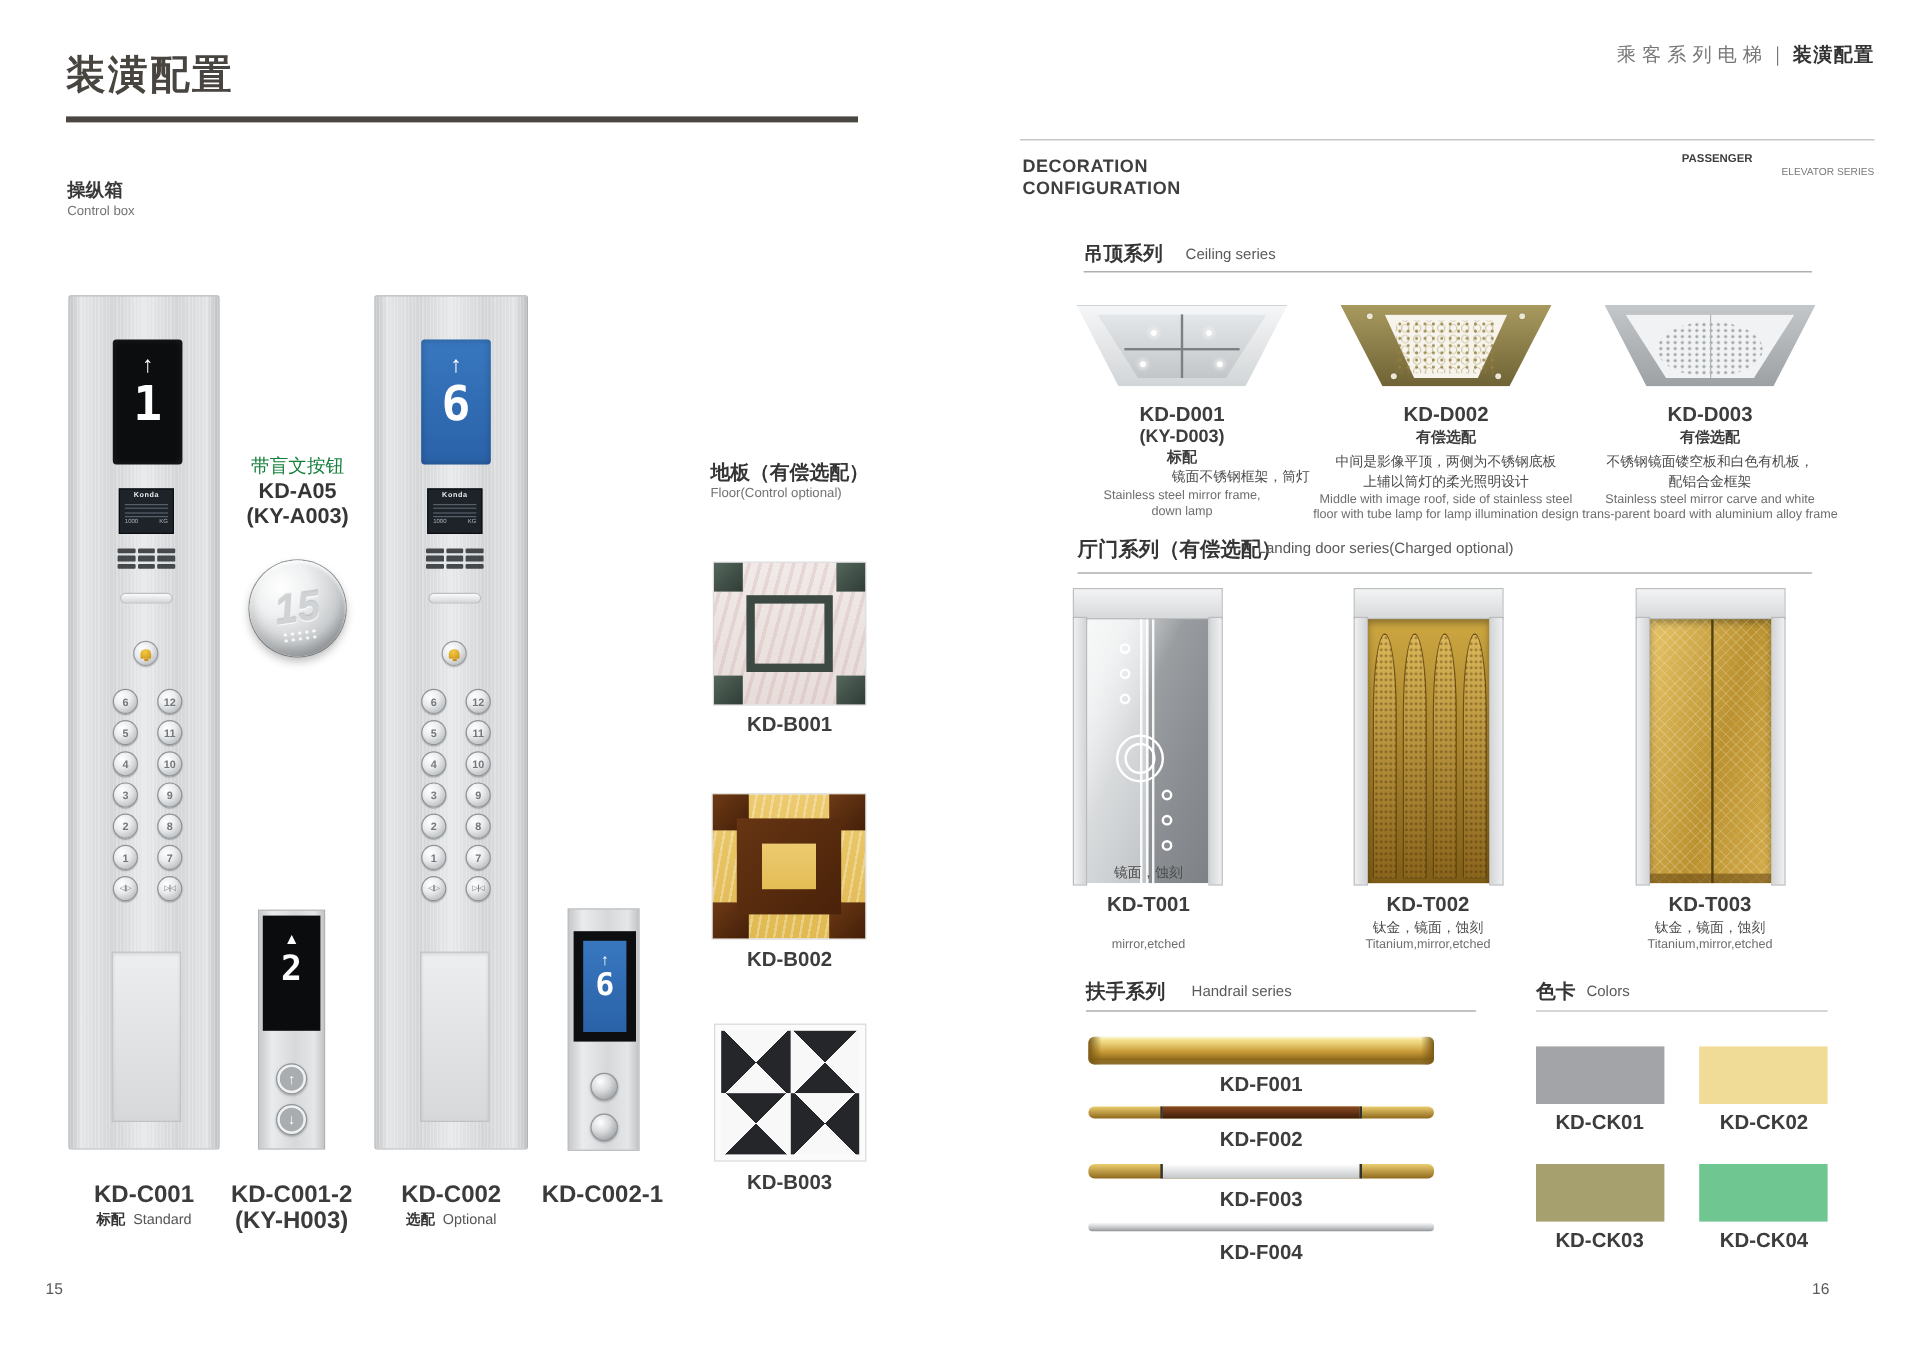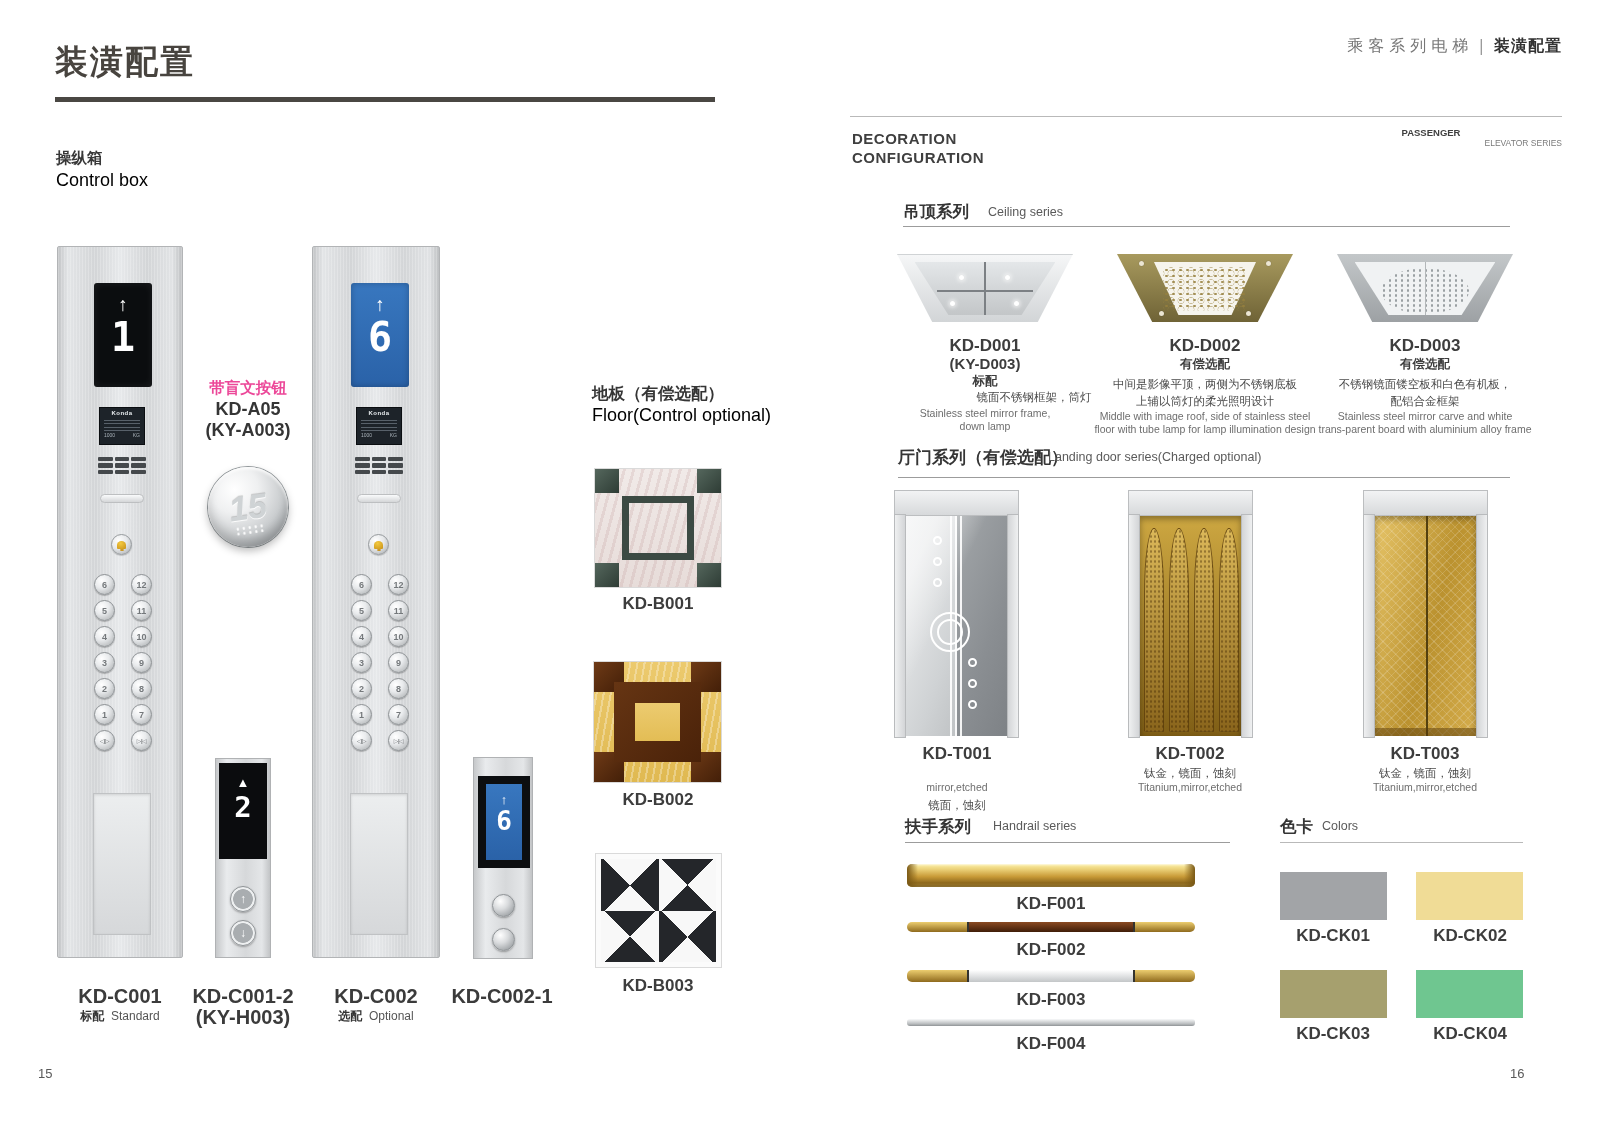--- a/index.html
+++ b/index.html
@@ -6,21 +6,21 @@
 html,body{background:#fff}
 body{font-family:"Liberation Sans","DejaVu Sans",sans-serif;color:#3e3e3e}
 .sheet{position:relative;width:1600px;height:1131px;background:#fff;overflow:hidden}
 .abs{position:absolute}
 i{font-style:normal}
 
 
 .title-cn{font-size:33px;font-weight:bold;color:#48443f;letter-spacing:2px}
 .title-en{font-size:28px;font-weight:bold;color:#48443f}
 .h-cn{font-size:15.5px;font-weight:bold;color:#383838}
-.sub-en{font-size:18px;color:#000000}
+.sub-en{font-size:11px;color:#737373}
 .sec-cn{font-size:16.5px;font-weight:bold;color:#353535}
 .sec-en{font-size:12.5px;color:#5a5a5a}
 .rule{background:#9c9c9c;height:1px}
 .cap{font-size:17px;font-weight:bold;color:#3d3d3d;text-align:center}
 .capsm-cn{font-size:11.5px;color:#4a4a4a;text-align:center}
 .capsm-en{font-size:10.5px;color:#6e6e6e;text-align:center}
 .tagline{font-size:12.5px;font-weight:bold;color:#3d3d3d;text-align:center}
 .pname{font-size:20px;font-weight:bold;color:#3b3b3b;text-align:center}
 .psub{font-size:12px;color:#555;text-align:center}
 .psub b{color:#333}
@@ -63,21 +63,21 @@
 .h2-screen .disp-num{font-size:26px;margin-top:2px}
 .h2-btn{position:absolute;width:23px;height:23px;border-radius:50%;background:radial-gradient(circle at 35% 30%,#fff,#d9dbdd 40%,#9fa3a6 82%,#e4e6e8);border:1px solid #8f9396;box-shadow:0 1px 2px rgba(0,0,0,.3)}
 
 
 .bigbtn{position:absolute;left:208px;top:467px;width:80px;height:80px;border-radius:50%;
  background:radial-gradient(circle at 33% 28%,#ffffff,#eff0f1 30%,#c9ccce 62%,#9da1a4 84%,#eceeef 100%);
  box-shadow:0 4px 8px rgba(0,0,0,.28),inset 0 -8px 10px rgba(0,0,0,.15),inset 0 2px 3px rgba(255,255,255,.9),0 0 0 1px #9aa0a3;
  display:flex;align-items:center;justify-content:center}
 .bigbtn .num{font-size:34px;font-weight:bold;font-style:italic;color:#cfd3d5;text-shadow:0 1px 0 rgba(255,255,255,.85),0 -1px 1px rgba(0,0,0,.18);transform:rotate(-8deg)}
 .braille-dots{position:absolute;left:27px;bottom:13px;width:30px;height:9px;background:radial-gradient(circle,rgba(255,255,255,.95) 1px,transparent 1.6px) 0 0/6px 5px;transform:rotate(-8deg)}
-.note-l1{font-size:15.5px;font-weight:bold;color:#ec4899;text-align:center}
+.note-l1{font-size:15.5px;font-weight:normal;color:#15803d;text-align:center}
 .note-l23{font-size:18px;font-weight:bold;color:#353535;text-align:center}
 
 
 .tile{position:absolute;border:1px solid #dadada}
 .t-b1{background:repeating-linear-gradient(105deg,rgba(190,150,150,.22) 0 3px,rgba(255,255,255,0) 3px 9px),linear-gradient(#f1eae8,#e7dcd9)}
 .b1c{position:absolute;width:24px;height:24px;background:linear-gradient(135deg,#55675d,#2e3c35)}
 .b1r{position:absolute;left:27px;top:27px;right:27px;bottom:27px;border:7px solid #3c4a43}
 .t-b2{background:repeating-linear-gradient(100deg,rgba(255,255,255,.3) 0 2px,rgba(255,255,255,0) 2px 7px),linear-gradient(#ecca6e,#e0b951)}
 .b2c{position:absolute;width:30px;height:30px;background:linear-gradient(135deg,#6e3a16,#431f08)}
 .b2r{position:absolute;left:20px;top:20px;right:20px;bottom:20px;background:linear-gradient(135deg,#663513,#4a2209)}
@@ -437,21 +437,21 @@
     <span class="jamb l"></span>
     <span class="jamb r"></span>
     <span class="opening t3">
       <i class="t3tex"></i>
       <i class="t3seam"></i>
       <i class="t3sill"></i>
     </span>
   </div>
 
   <div class="abs cap" style="left:877px;top:744px;width:160px">KD-T001</div>
-  <div class="abs capsm-cn" style="left:877px;top:798px;width:160px">镜面，蚀刻</div>
+  <div class="abs capsm-cn" style="left:877px;top:720px;width:160px">镜面，蚀刻</div>
   <div class="abs capsm-en" style="left:877px;top:781px;width:160px">mirror,etched</div>
   <div class="abs cap" style="left:1110px;top:744px;width:160px">KD-T002</div>
   <div class="abs capsm-cn" style="left:1110px;top:766px;width:160px">钛金，镜面，蚀刻</div>
   <div class="abs capsm-en" style="left:1110px;top:781px;width:160px">Titanium,mirror,etched</div>
   <div class="abs cap" style="left:1345px;top:744px;width:160px">KD-T003</div>
   <div class="abs capsm-cn" style="left:1345px;top:766px;width:160px">钛金，镜面，蚀刻</div>
   <div class="abs capsm-en" style="left:1345px;top:781px;width:160px">Titanium,mirror,etched</div>
 
   <div class="abs sec-cn" style="left:905px;top:816px">扶手系列</div>
   <div class="abs sec-en" style="left:993px;top:819px">Handrail series</div>

